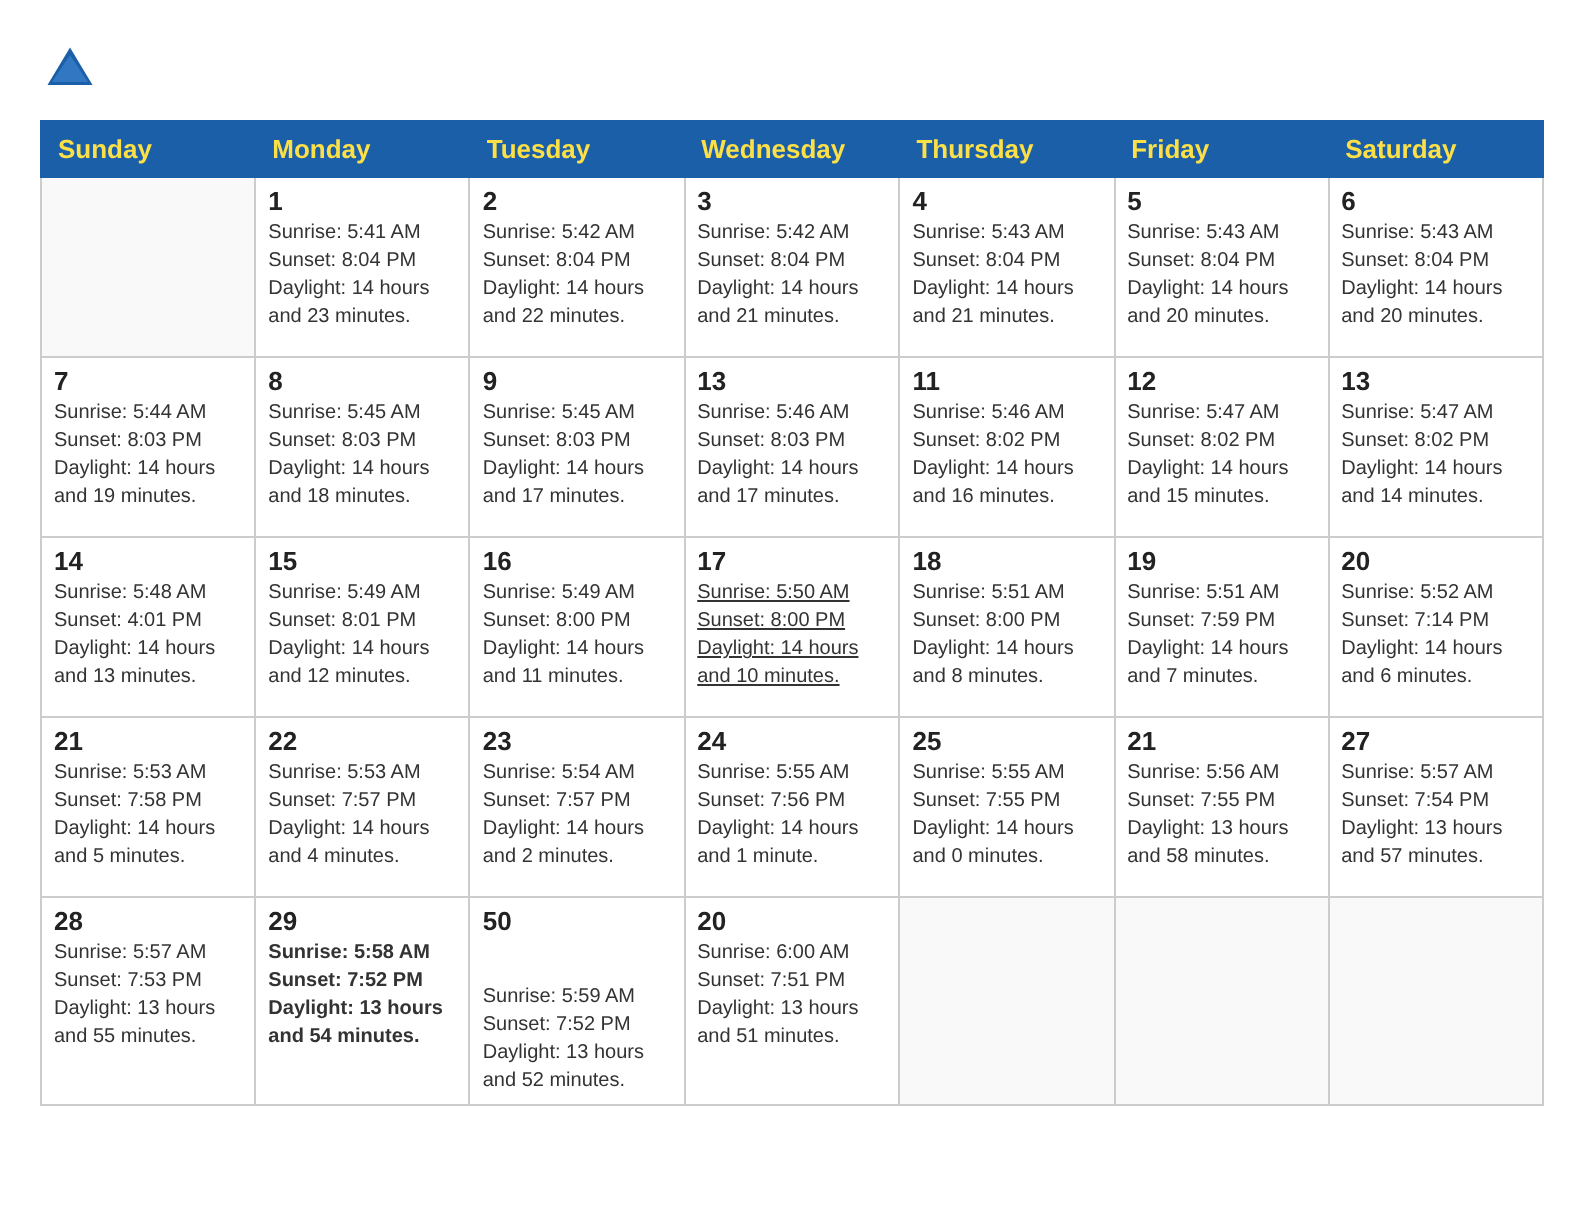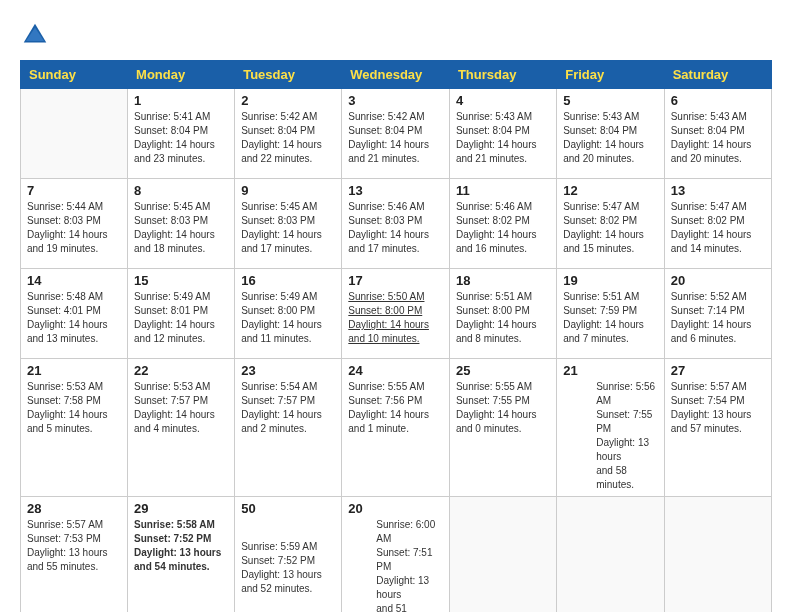--- a/index.html
+++ b/index.html
@@ -304,21 +304,21 @@
         </td>
         <td>
           <span class="day-number">25</span>
           <div class="cell-info" style="white-space: pre-line;">Sunrise: 5:55 AM
 Sunset: 7:55 PM
 Daylight: 14 hours
 and 0 minutes.</div>
         </td>
         <td>
           <span class="day-number">21</span>
-          <div class="cell-info" style="white-space: pre-line; margin-left: 33px;">Sunrise: 5:56 AM
+          <div class="cell-info" style="white-space: pre-line;">Sunrise: 5:56 AM
 Sunset: 7:55 PM
 Daylight: 13 hours
 and 58 minutes.</div>
         </td>
         <td>
           <span class="day-number">27</span>
           <div class="cell-info" style="white-space: pre-line;">Sunrise: 5:57 AM
 Sunset: 7:54 PM
 Daylight: 13 hours
 and 57 minutes.</div>
@@ -341,21 +341,21 @@
         </td>
         <td>
           <span class="day-number">50</span>
           <div class="cell-info" style="white-space: pre-line; margin-top: 24px;">Sunrise: 5:59 AM
 Sunset: 7:52 PM
 Daylight: 13 hours
 and 52 minutes.</div>
         </td>
         <td>
           <span class="day-number">20</span>
-          <div class="cell-info" style="white-space: pre-line; margin-left: 28px;">Sunrise: 6:00 AM
+          <div class="cell-info" style="white-space: pre-line;">Sunrise: 6:00 AM
 Sunset: 7:51 PM
 Daylight: 13 hours
 and 51 minutes.</div>
         </td>
         <td class="empty"></td>
         <td class="empty"></td>
         <td class="empty"></td>
       </tr>
     </tbody>
 </table>

